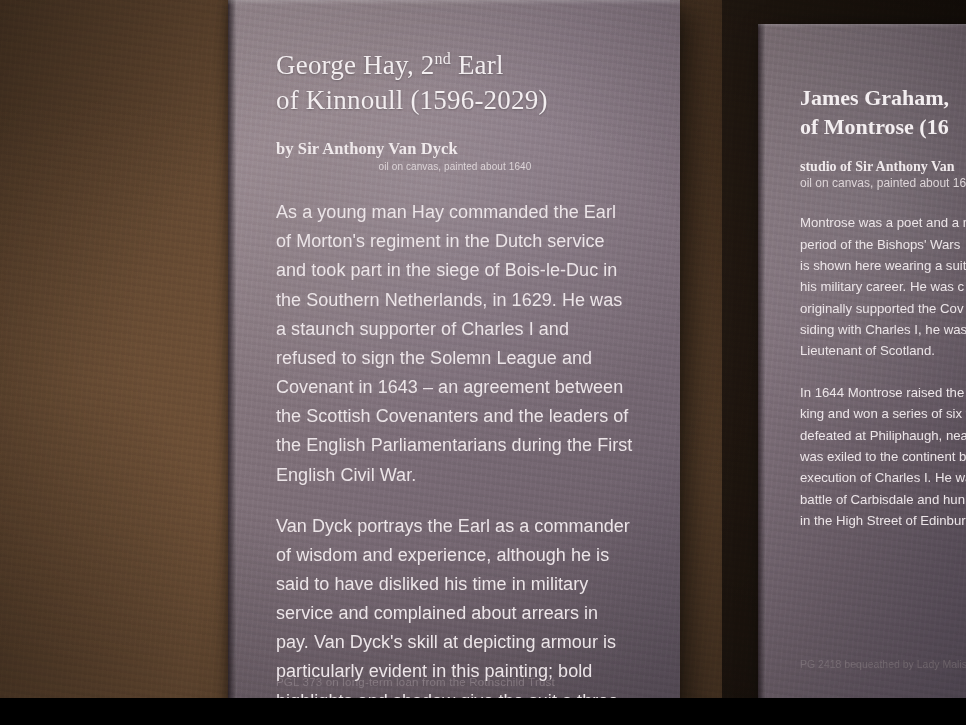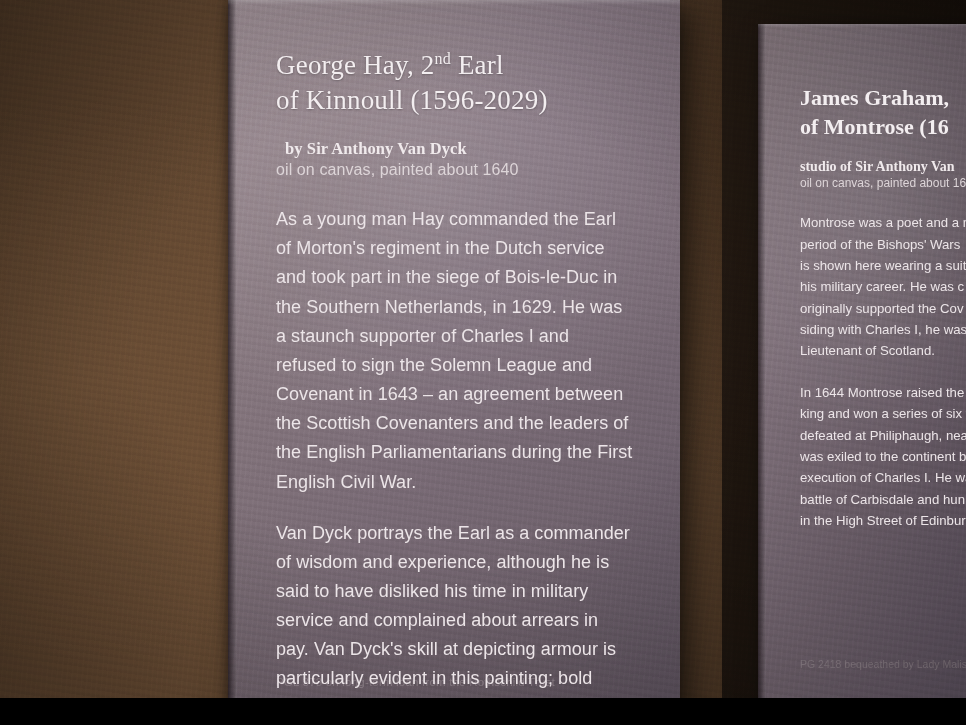--- a/index.html
+++ b/index.html
@@ -97,28 +97,29 @@
     vertical-align: super;
     line-height: 0;
   }
   .title .line2 { display: block; }
 
   .artist {
     font-family: "Liberation Serif", serif;
     color: #f0eaec;
     font-size: 16.5px;
     font-weight: 700;
-    margin: 0 0 2px 9px;
+    margin: 0 0 2px 0;
     letter-spacing: 0.1px;
   }
   .medium {
     color: #ddd5d8;
-    font-size: 16px;
+    font-size: 10px;
     margin: 0 0 26px 0;
     letter-spacing: 0.1px;
+    text-align: center;
   }
   .body-para {
     color: #ece5e8;
     font-size: 18px;
     line-height: 1.62;
     margin: 0 0 22px 0;
     letter-spacing: 0.05px;
   }
   .credit {
     position: absolute;

